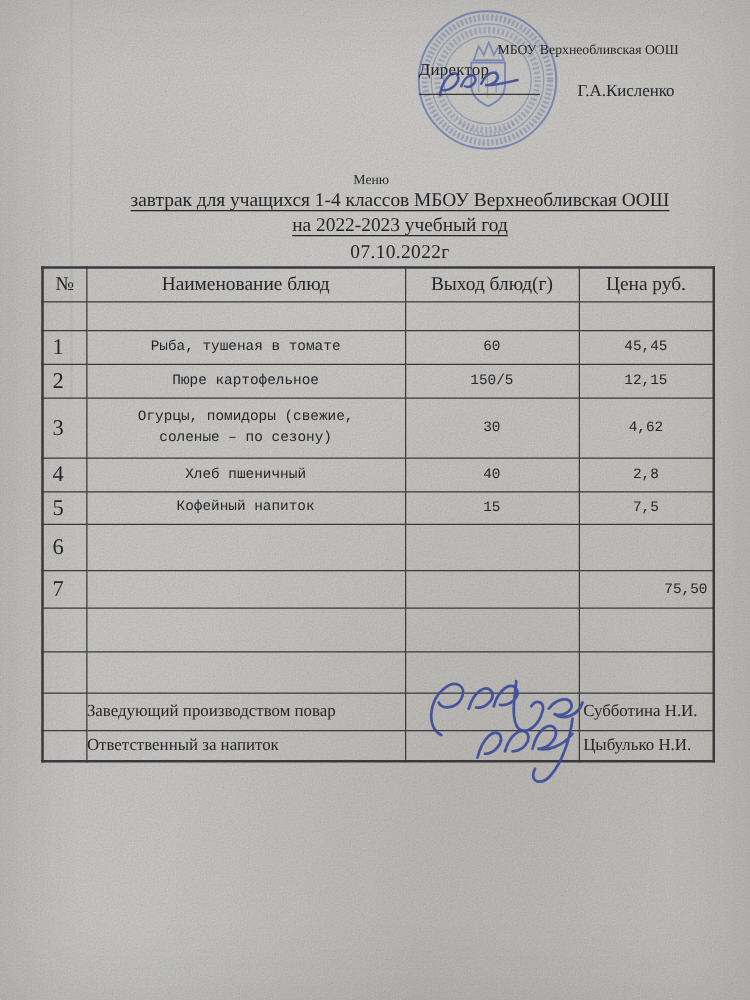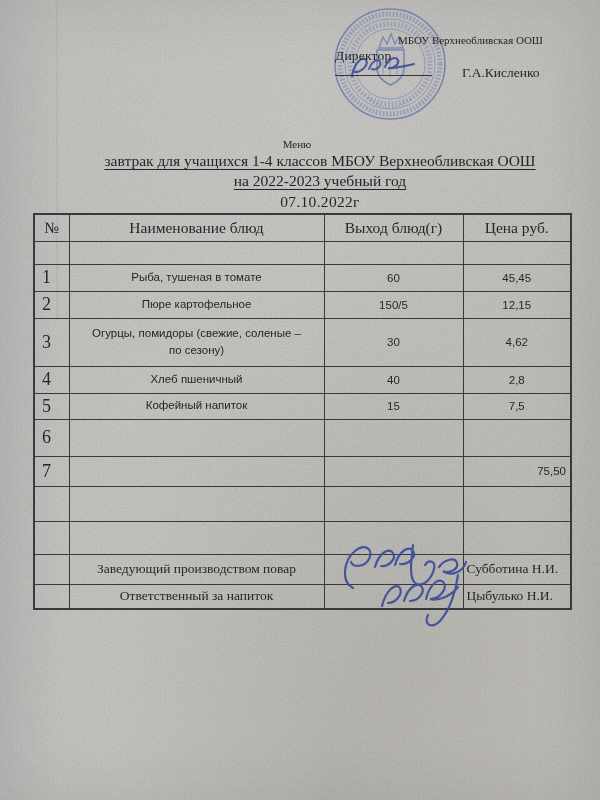--- a/index.html
+++ b/index.html
@@ -41,25 +41,25 @@
   table.menu { position:absolute; left:33px; top:213px; width:537px;
                border-collapse:collapse; table-layout:fixed;
                border:2px solid #404046; }
   table.menu td, table.menu th { border:1px solid #404046; vertical-align:middle;
                overflow:visible; }
   col.c-num { width:35px; } col.c-name { width:255px; }
   col.c-out { width:139px; } col.c-price { width:108px; }
 
   th { font-weight:normal; font-size:15.5px; text-align:center; }
   td.num { font-size:18px; text-align:left; padding-left:7px; font-family:"Liberation Serif",serif; }
-  td.name, td.out, td.price { font-family:Liberation Sans, sans-serif;
+  td.name, td.out, td.price { font-family:Liberation Mono, monospace;
       font-size:11.5px; text-align:center; }
   td.name { padding:0 16px; line-height:1.5; }
   td.price.align-right { text-align:right; padding-right:4px; }
-  td.sig-label { font-family:"Liberation Serif",serif; font-size:13.5px; text-align:center; }
+  td.sig-label { font-family:"Liberation Serif",serif; font-size:13.5px; text-align:left; }
   td.sig-name  { font-family:"Liberation Serif",serif; font-size:13.5px; text-align:left; padding-left:3px;margin-top:32px; }
 
   tr.rh-header { height:27px; } tr.rh-sp { height:23px; }
   tr.rh-a { height:27px; }  tr.rh-b { height:48px; }
   tr.rh-c { height:26px; }  tr.rh-d { height:37px; }
   tr.rh-e { height:30px; }  tr.rh-f { height:35px; }
   tr.rh-g { height:33px; }  tr.rh-s1 { height:30px; } tr.rh-s2 { height:25px; }
 
   .sig-cook { position:absolute; left:333px; top:536px; }
   .sig-resp { position:absolute; left:368px; top:570px; }

